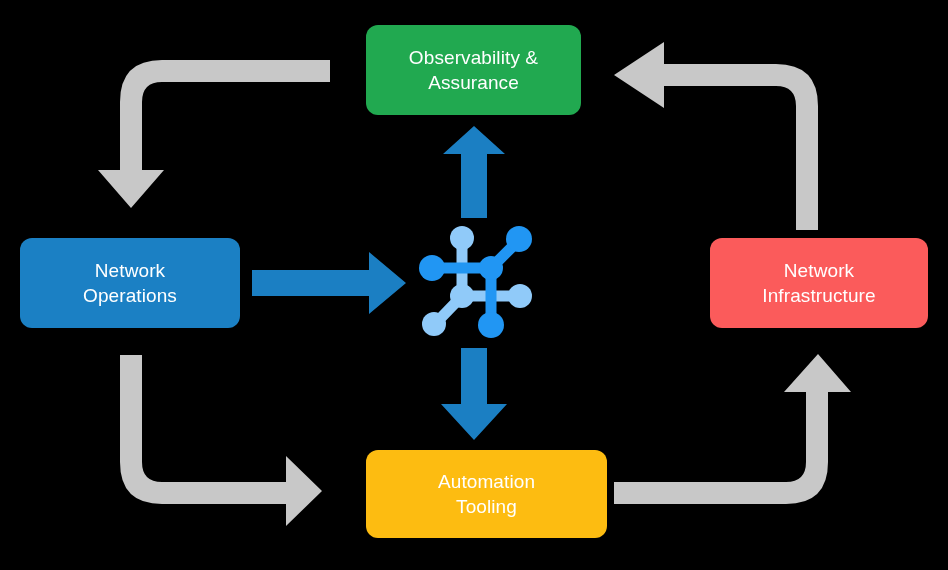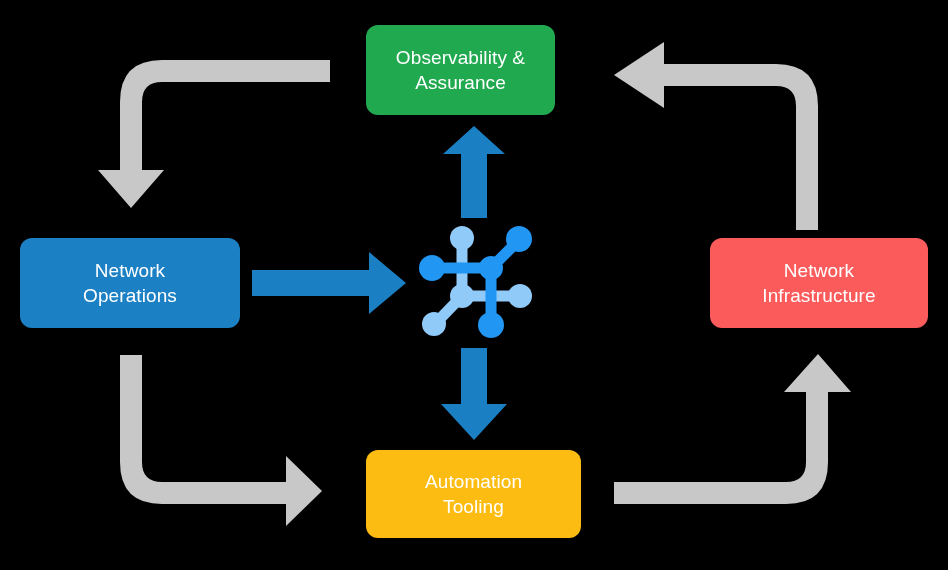--- a/index.html
+++ b/index.html
@@ -43,39 +43,39 @@
     padding: 6px 10px;
     z-index: 4;
   }
   .node-label {
     display: block;
     white-space: pre-line;
   }
   #box-observability {
     left: 366px;
     top: 25px;
-    width: 189px;
+    width: 215px;
     height: 90px;
   }
   #box-network-operations {
     left: 20px;
     top: 238px;
     width: 220px;
     height: 90px;
   }
   #box-network-infrastructure {
     left: 710px;
     top: 238px;
     width: 218px;
     height: 90px;
   }
   #box-automation-tooling {
     left: 366px;
     top: 450px;
-    width: 215px;
+    width: 241px;
     height: 88px;
   }
   #center-icon {
     position: absolute;
     left: 415px;
     top: 220px;
     width: 125px;
     height: 125px;
     z-index: 5;
   }

